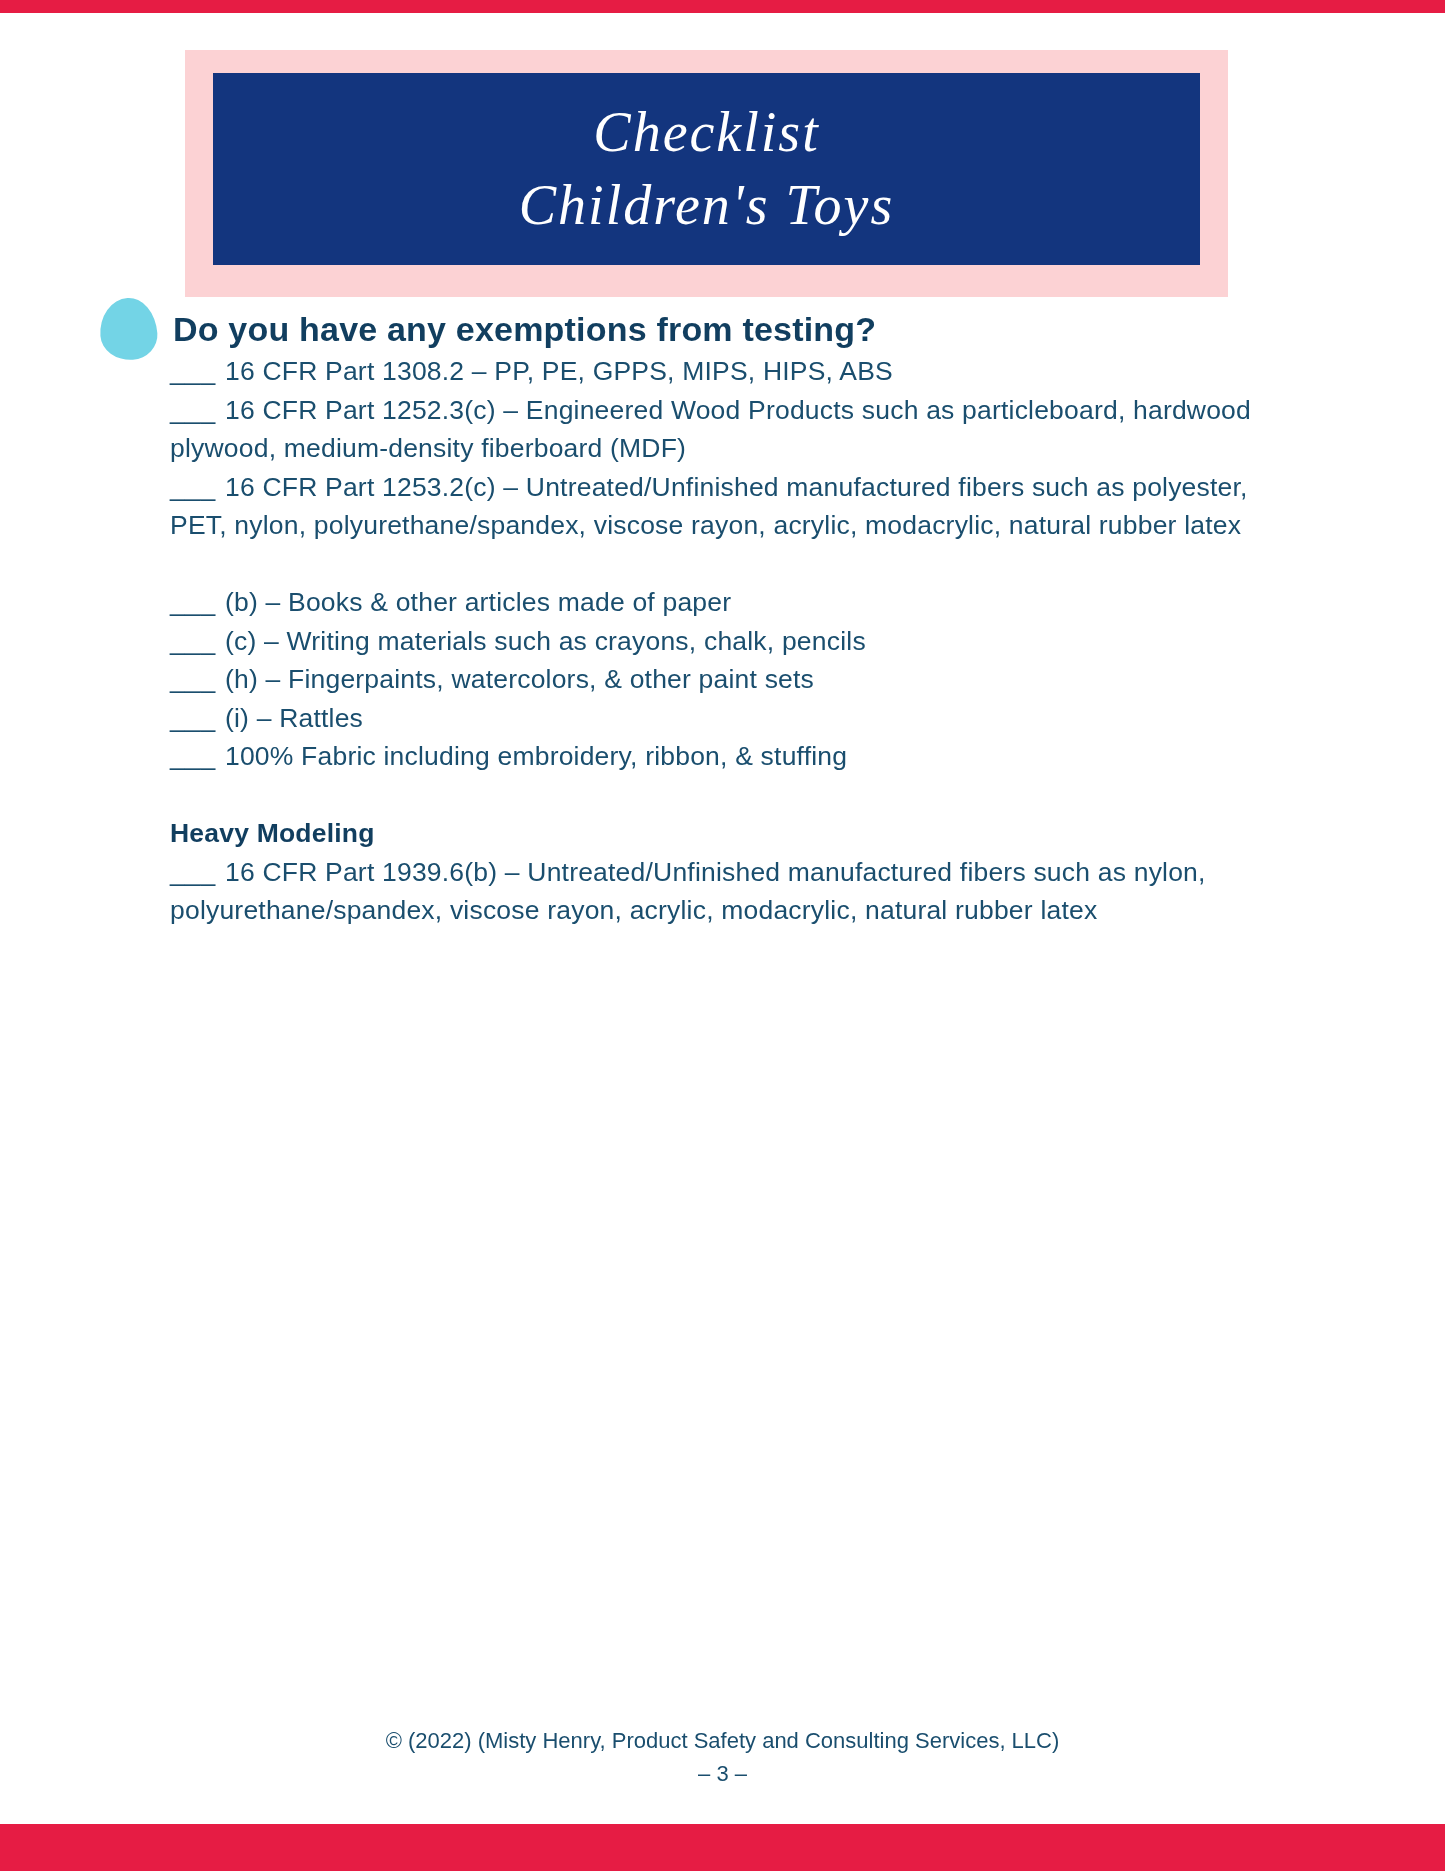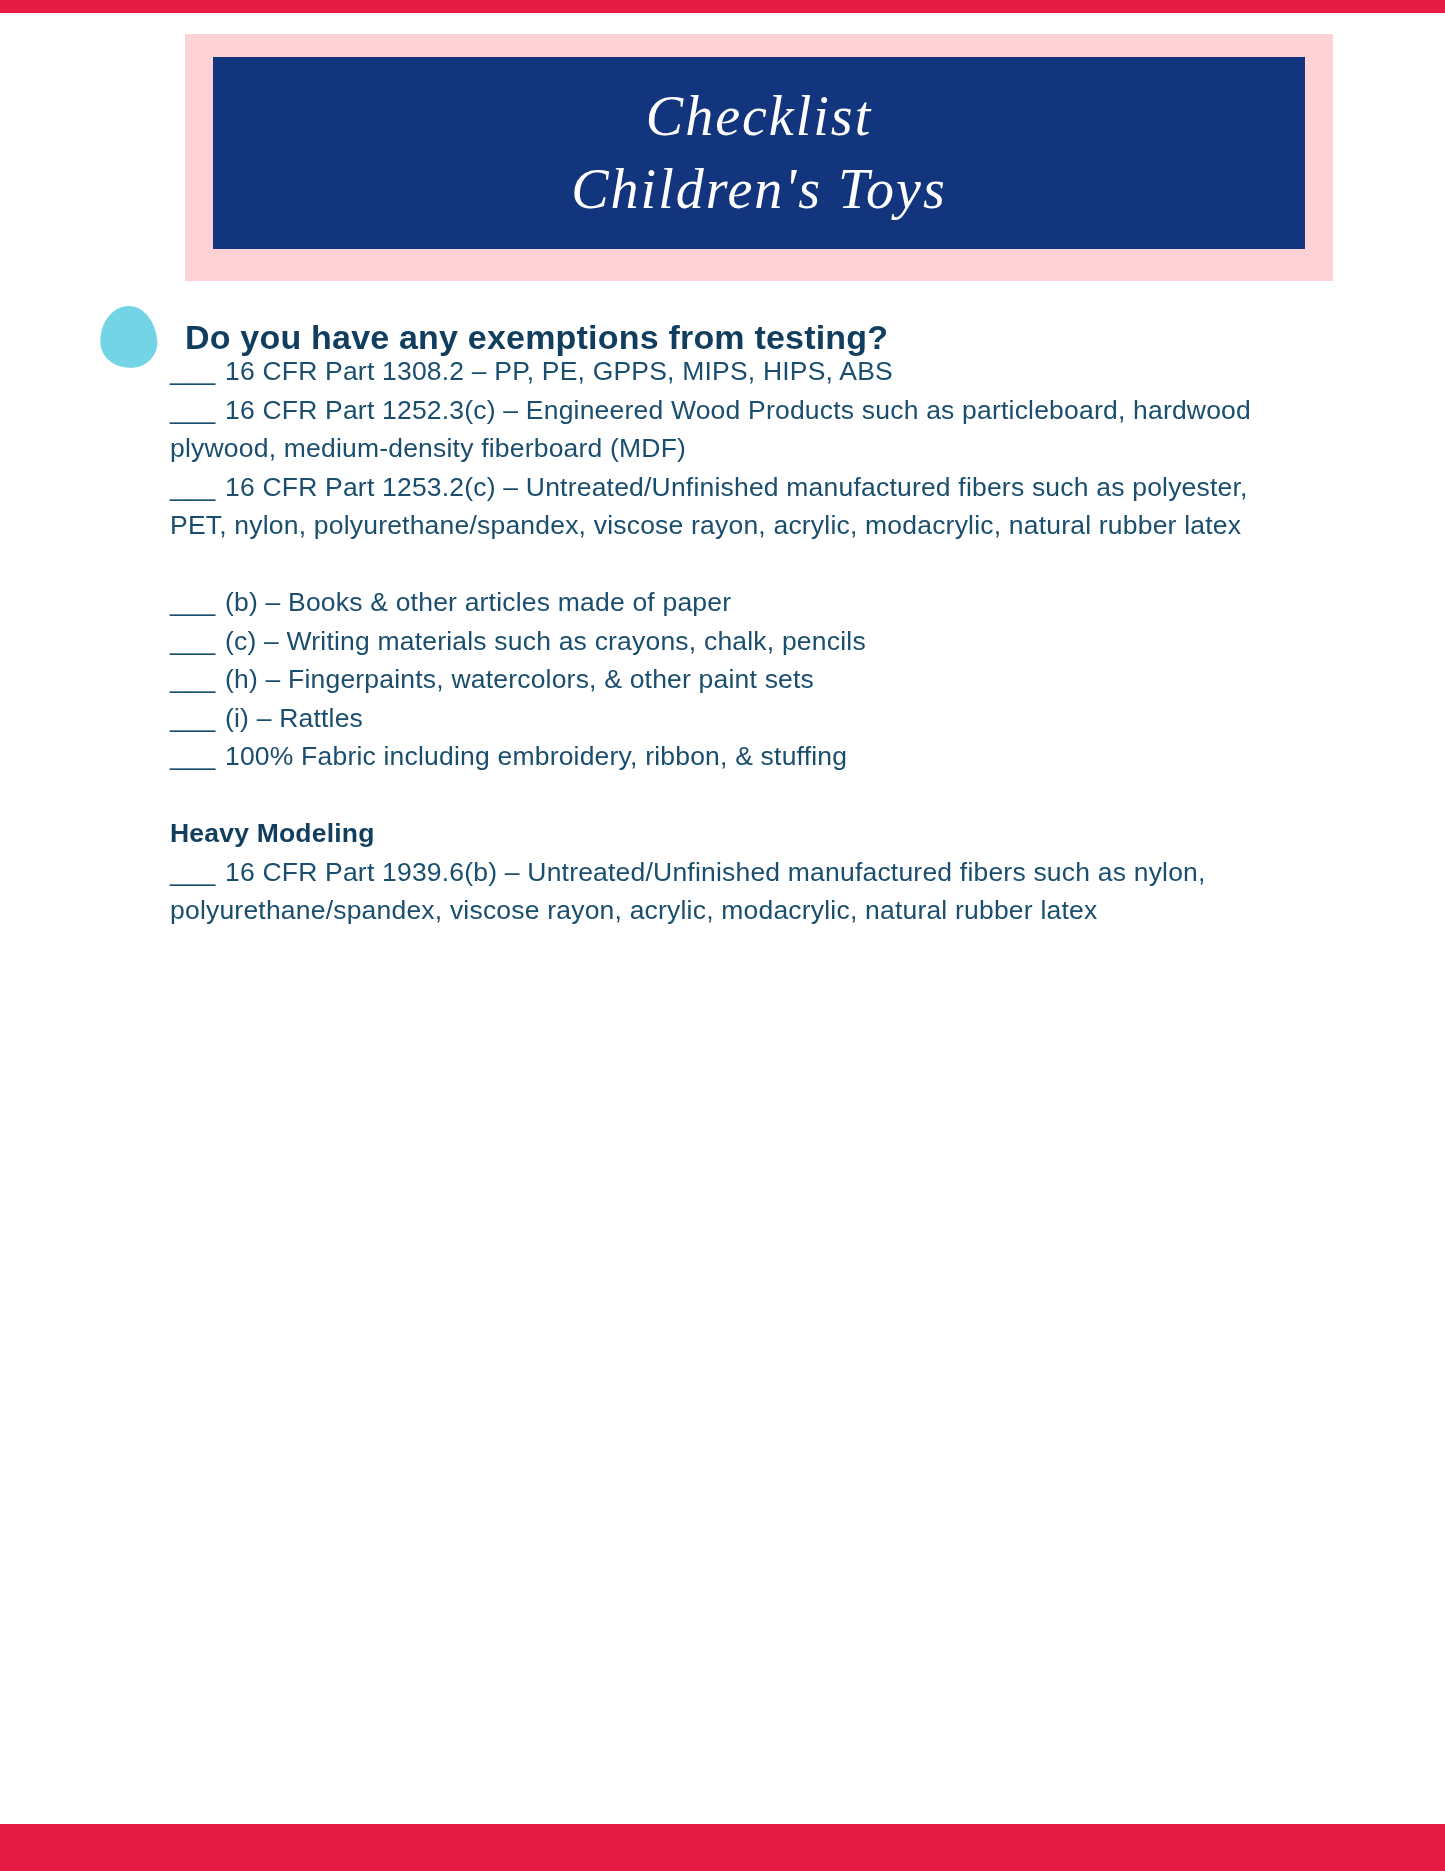--- a/index.html
+++ b/index.html
@@ -19,43 +19,43 @@
     position: absolute; top: 0; left: 0;
     width: 100%; height: 13px;
     background: var(--bar-red, #E61C44);
   }
   .bottombar {
     position: absolute; bottom: 0; left: 0;
     width: 100%; height: 47px;
     background: var(--bar-red, #E61C44);
   }
   .header-band {
-    position: absolute; left: 185px; top: 34px;
-    width: 1148px; height: 247px;
+    position: absolute; left: 185px; top: 50px;
+    width: 1043px; height: 247px;
     background: var(--band-pink, #FCD2D4);
     padding: 23px 28px 32px 28px;
   }
   .header-box {
     width: 100%; height: 100%;
     background: var(--box-navy, #13357E);
     display: flex; flex-direction: column;
     align-items: center; justify-content: center;
   }
   .header-title {
     color: #ffffff;
     font-family: cursive;
     font-style: italic;
     font-size: 56px;
     line-height: 1.3;
     text-align: center;
     letter-spacing: 2px;
   }
   .question {
-    position: absolute; left: 100px; top: 306px;
-    display: flex; align-items: center; gap: 28px; text-align: center;
+    position: absolute; left: 100px; top: 298px;
+    display: flex; align-items: center; gap: 16px; text-align: center;
   }
   .bullet {
     width: 57px; height: 62px;
     background: var(--bullet-blue, #73D4E6);
     border-radius: 52% 48% 46% 54% / 58% 60% 40% 42%;
     transform: rotate(-4deg);
     flex: 0 0 auto;
   }
   .question-text {
     font-size: 34px;
@@ -134,16 +134,20 @@
       <p class="item"><span class="blank">___</span><span class="item-text">100% Fabric including embroidery, ribbon, &amp; stuffing</span></p>
     </div>
 
     <div class="section">
       <p class="section-heading"><span class="sec-head">Heavy Modeling</span></p>
       <p class="item"><span class="blank">___</span><span class="item-text">16 CFR Part 1939.6(b) – Untreated/Unfinished manufactured fibers such as nylon, polyurethane/spandex, viscose rayon, acrylic, modacrylic, natural rubber latex</span></p>
     </div>
 
   </div>
 
+  <div class="footer">
+    <p>© (2022) (Misty Henry, Product Safety and Consulting Services, LLC)</p>
+    <p>– 3 –</p>
+  </div>
 
   <div class="bottombar"></div>
 
 </div>
 
 </body></html>

